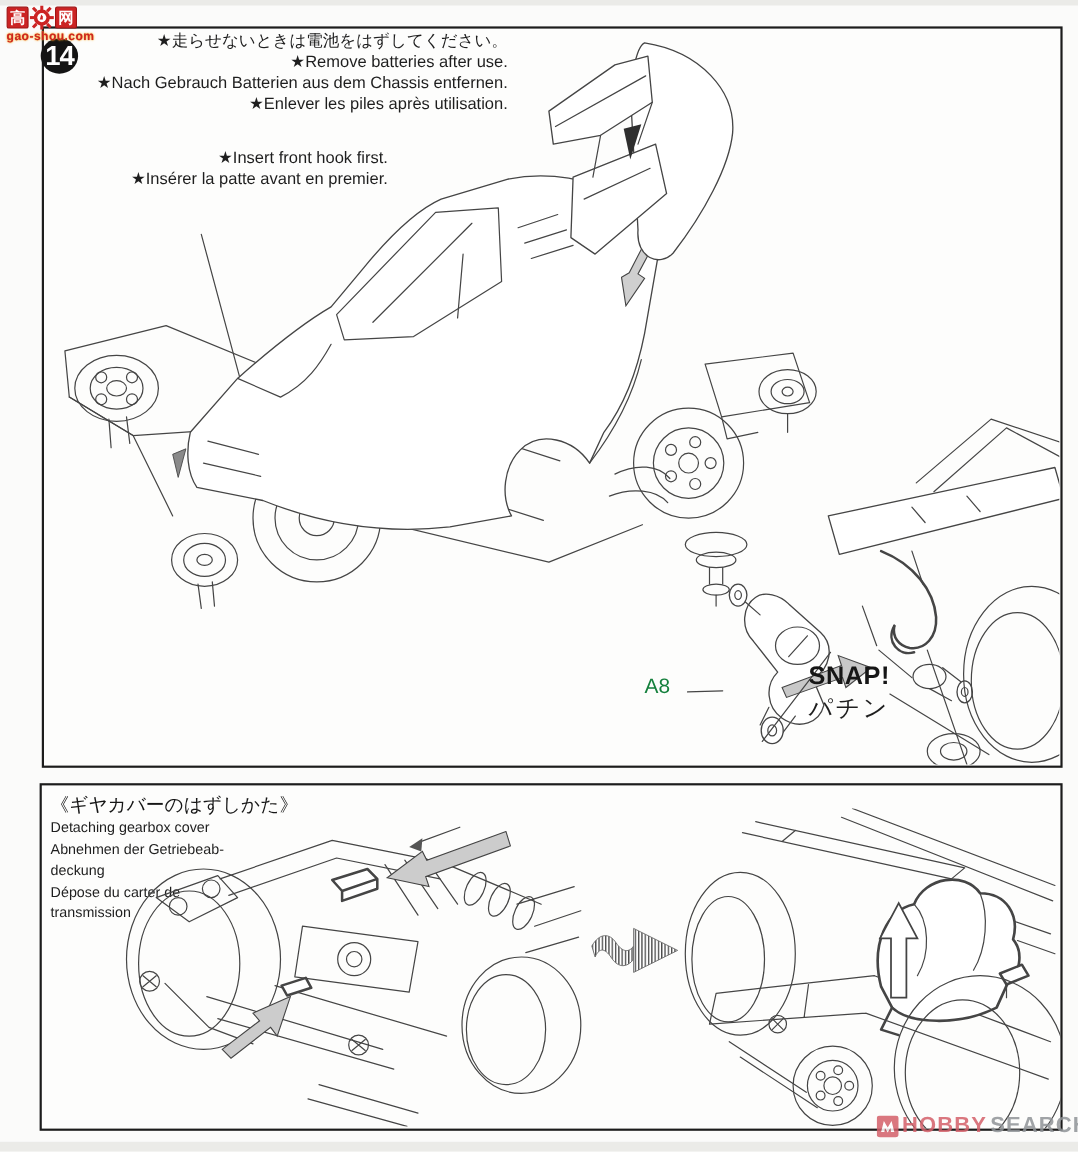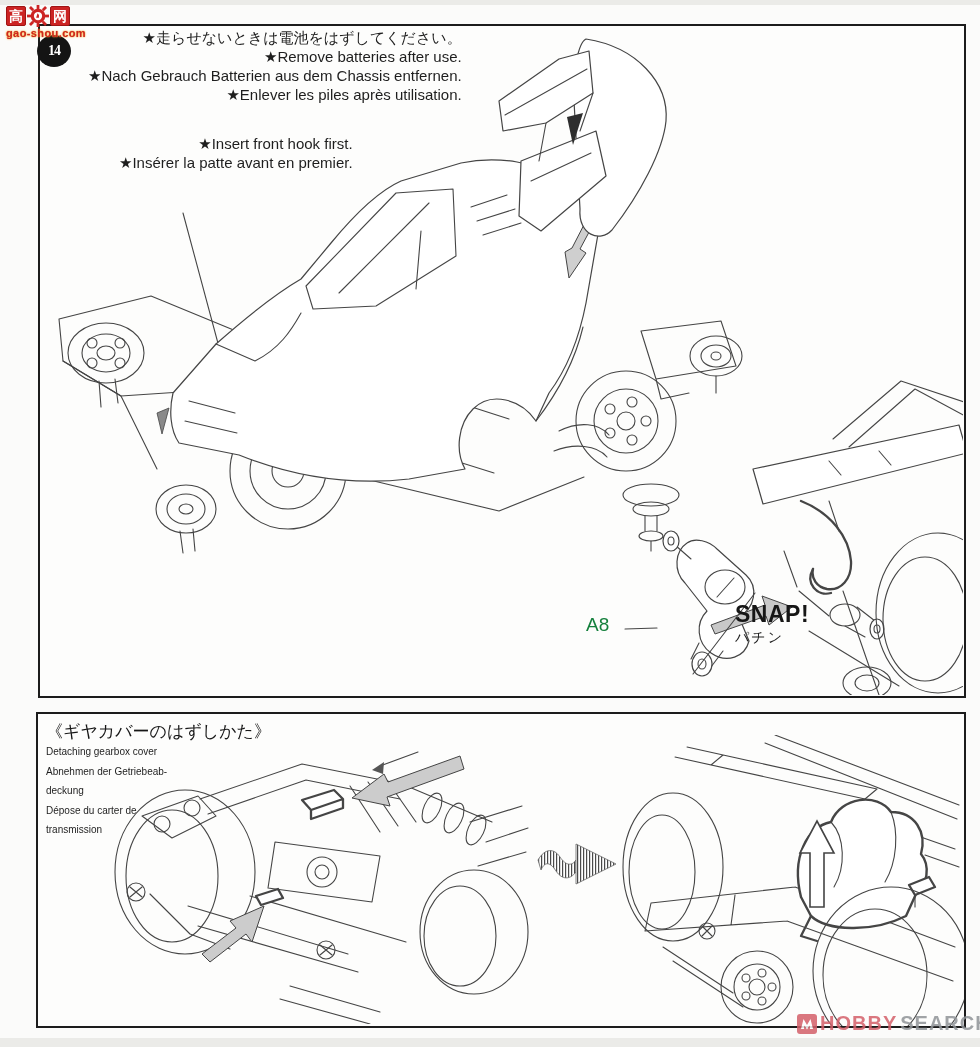--- a/index.html
+++ b/index.html
@@ -11,33 +11,33 @@
   }
   .abs{position:absolute;}
   .panel{
     position:absolute;border:2px solid #1c1c1c;background:#fdfdfc;overflow:hidden;
   }
   .scan-edge{position:absolute;left:0;width:980px;background:#ebebe8;}
   
   .badge{
     position:absolute;left:37px;top:35px;width:34px;height:32px;
     background:#141414;border-radius:50%;
-    color:#fff;font-weight:bold;font-size:14px;line-height:32px;text-align:center;
-    letter-spacing:-1px;z-index:9;font-family:Liberation Serif, serif;
+    color:#fff;font-weight:bold;font-size:25px;line-height:32px;text-align:center;
+    letter-spacing:-1px;z-index:9;
   }
   
   .notes{position:absolute;font-size:15px;line-height:19px;color:#1e1e1e;white-space:nowrap;text-align:right;}
   .notes div{height:19px;}
   
   .part-label{position:absolute;font-size:19px;color:#15803d;}
   .snap-en{position:absolute;font-size:23px;font-weight:bold;color:#161616;letter-spacing:0.5px;}
-  .snap-jp{position:absolute;font-size:14px;color:#1e1e1e;letter-spacing:2px;}
+  .snap-jp{position:absolute;font-size:22px;color:#1e1e1e;letter-spacing:2px;}
   
   .gb-title{position:absolute;font-size:17px;color:#161616;white-space:nowrap;}
-  .gb-lines{position:absolute;font-size:10px;line-height:19.5px;color:#1e1e1e;white-space:nowrap;}
+  .gb-lines{position:absolute;font-size:13px;line-height:19.5px;color:#1e1e1e;white-space:nowrap;}
   
   .wm-tl{position:absolute;left:6px;top:5px;z-index:20;}
   .wm-tl .row{display:flex;align-items:center;gap:1px;}
   .wm-char{
     background:#cc2424;color:#fff;font-weight:bold;font-size:14px;
     padding:1px 2px;border-radius:2px;border:1px solid #a01414;line-height:16px;
   }
   .wm-domain{
     font-size:11px;font-weight:bold;color:#cc2424;letter-spacing:0.4px;
     text-shadow:0 0 2px #f5a21f,0 0 1px #f5a21f;margin-top:0px;

